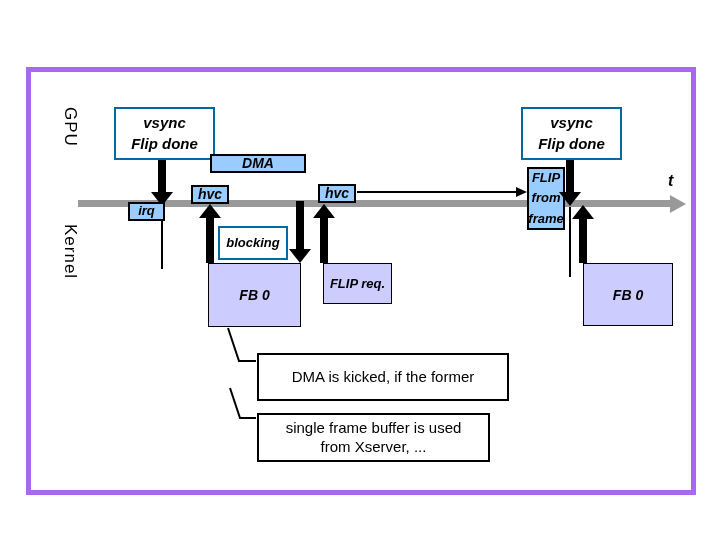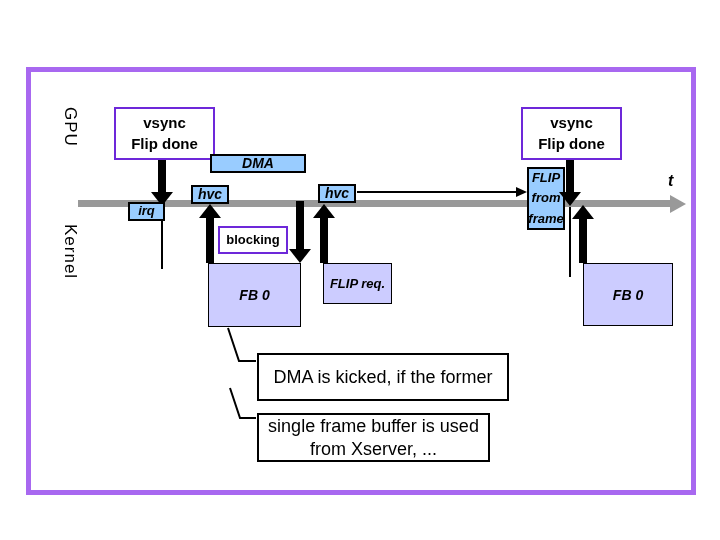--- a/index.html
+++ b/index.html
@@ -27,28 +27,28 @@
     background:var(--event-blue);border:2px solid #000;
     display:flex;align-items:center;justify-content:center;
     font-style:italic;font-weight:bold;font-size:14px;line-height:1.1;
   }
   .bufbox{
     background:var(--buffer-lavender);border:1px solid #000;
     display:flex;align-items:center;justify-content:center;
     font-style:italic;font-weight:bold;font-size:14px;
   }
   .whitebox{
-    background:#fff;border:2px solid #6d28d9;
+    background:#fff;border:2px solid #0369a1;
     display:flex;flex-direction:column;align-items:center;justify-content:center;
-    font-weight:bold;font-size:15px;line-height:1.35;
+    font-style:italic;font-weight:bold;font-size:15px;line-height:1.35;
   }
   .callout{
     background:#fff;border:2px solid #000;
     display:flex;flex-direction:column;align-items:center;justify-content:center;
-    font-size:18px;line-height:1.25;text-align:center;
+    font-size:15px;line-height:1.25;text-align:center;
   }
   .tl-bar{background:var(--timeline-gray);height:7px;}
   .tl-head{
     width:0;height:0;
     border-top:9px solid transparent;border-bottom:9px solid transparent;
     border-left:16px solid var(--timeline-gray);
   }
   .shaft{background:#000;width:8px;}
   .head-down{
     width:0;height:0;
@@ -101,21 +101,21 @@
   <span>DMA</span>
 </div>
 
 <div class="abs evbox" style="left:191px;top:185px;width:38px;height:19px;">
   <span>hvc</span>
 </div>
 
 <div class="abs head-up" style="left:199px;top:204px;"></div>
 <div class="abs shaft" style="left:206px;top:216px;height:47px;"></div>
 
-<div class="abs whitebox small" style="left:218px;top:226px;width:70px;height:28px;">
+<div class="abs whitebox small" style="left:218px;top:226px;width:70px;height:34px;">
   <span>blocking</span>
 </div>
 
 <div class="abs shaft" style="left:296px;top:201px;height:48px;"></div>
 <div class="abs head-down" style="left:289px;top:249px;"></div>
 
 <div class="abs bufbox" style="left:208px;top:263px;width:93px;height:64px;">
   <span>FB 0</span>
 </div>
 

